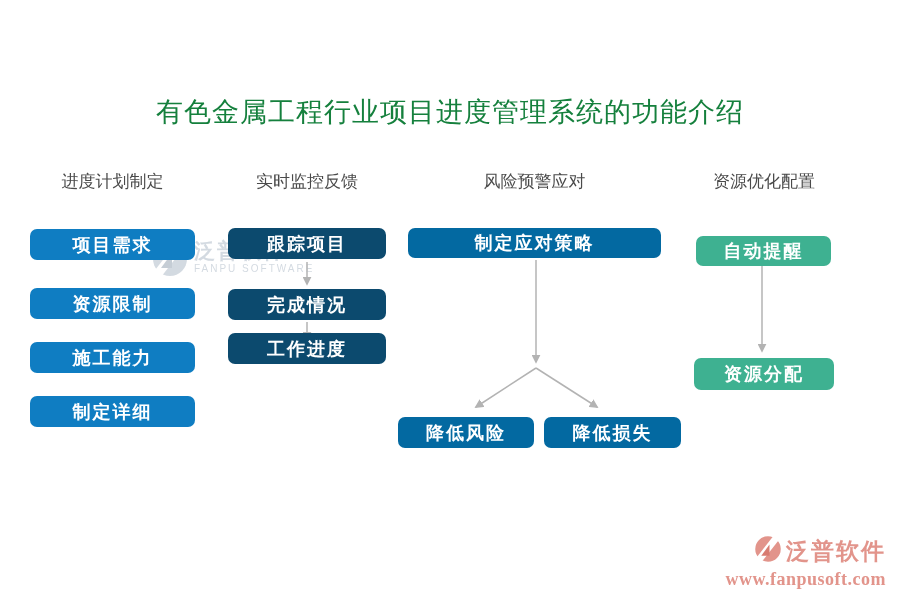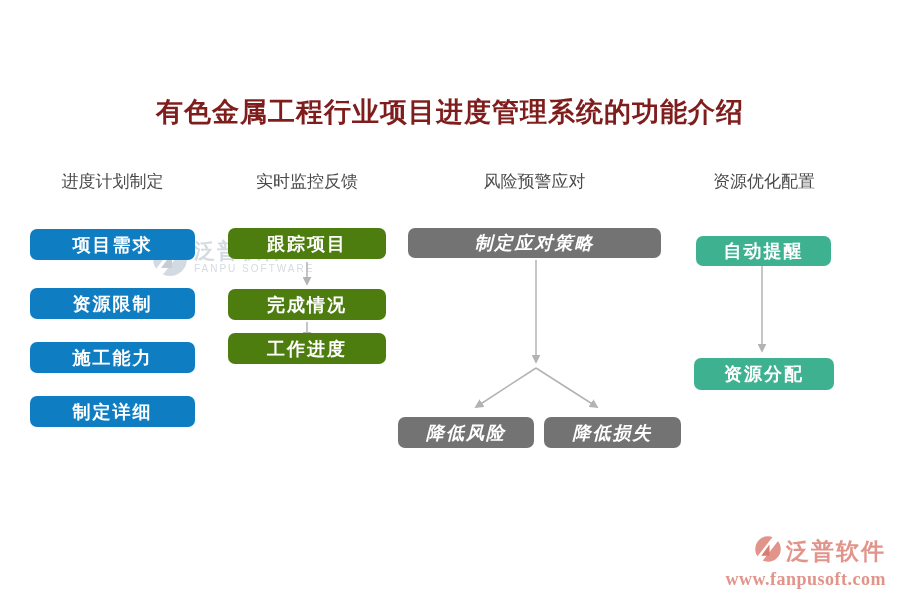--- a/index.html
+++ b/index.html
@@ -2,36 +2,36 @@
 <html><head>
 <meta charset="utf-8">
 <style>
   html,body{margin:0;padding:0;background:#ffffff;}
   .canvas{
     position:relative;width:900px;height:600px;background:#ffffff;overflow:hidden;
     font-family:"Liberation Serif","DejaVu Serif",serif;
   }
   .page-title{
     position:absolute;top:94px;left:0;width:900px;text-align:center;
-    font-size:27px;font-weight:bold;color:#7f1d1d;letter-spacing:1px;
+    font-size:27px;font-weight:normal;color:#15803d;letter-spacing:1px;
   }
   .col-header{
     position:absolute;top:170px;text-align:center;font-size:17px;font-weight:normal;color:#4a4a4a;
   }
   .hdr-1{left:30px;width:165px;}
   .hdr-2{left:228px;width:158px;}
   .hdr-3{left:408px;width:253px;}
   .hdr-4{left:694px;width:140px;}
   .node{
     position:absolute;border-radius:7px;color:#ffffff;font-size:18px;font-weight:bold;
     display:flex;align-items:center;justify-content:center;letter-spacing:2px;z-index:2;
   }
   .blue{background:#0f7dc2;}
-  .lblue{background:#4d7c0f;}
-  .teal{background:#737373;font-style:italic;}
+  .lblue{background:#0c4a6e;}
+  .teal{background:#0369a1;}
   .green{background:#3eb191;}
   
   .c1{left:30px;width:165px;height:31px;}
   .c1-0{top:229px;} .c1-1{top:288px;} .c1-2{top:342px;} .c1-3{top:396px;}
   
   .c2{left:228px;width:158px;height:31px;}
   .c2-0{top:228px;} .c2-1{top:289px;} .c2-2{top:333px;}
   
   .c3-root{left:408px;width:253px;height:30px;top:228px;}
   .c3-leaf0{left:398px;width:136px;height:31px;top:417px;}

